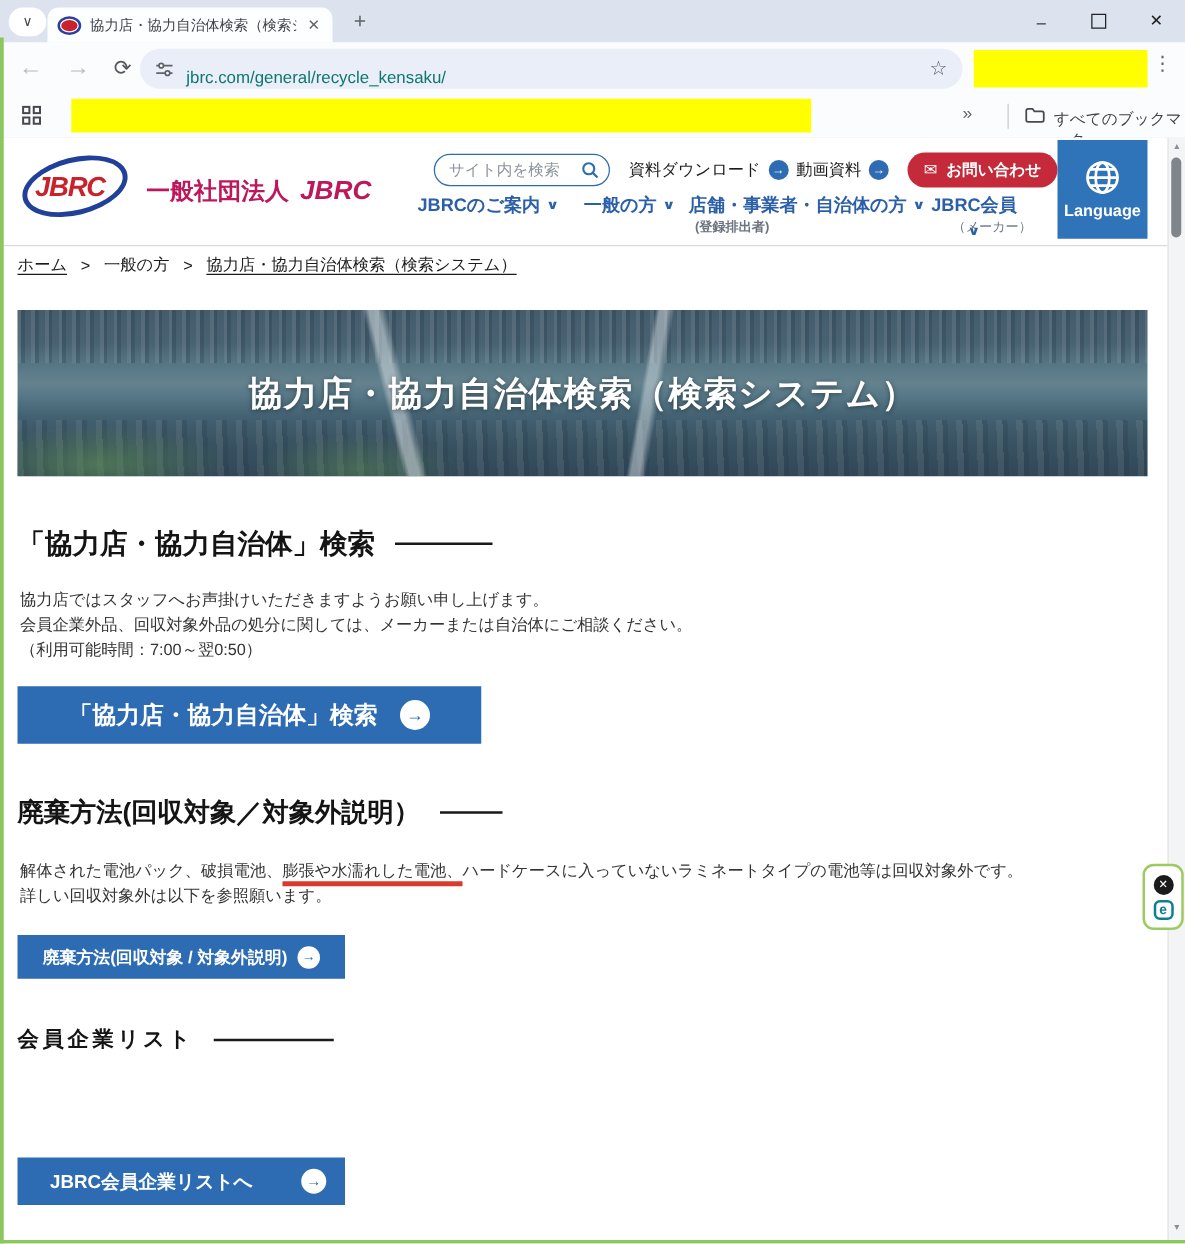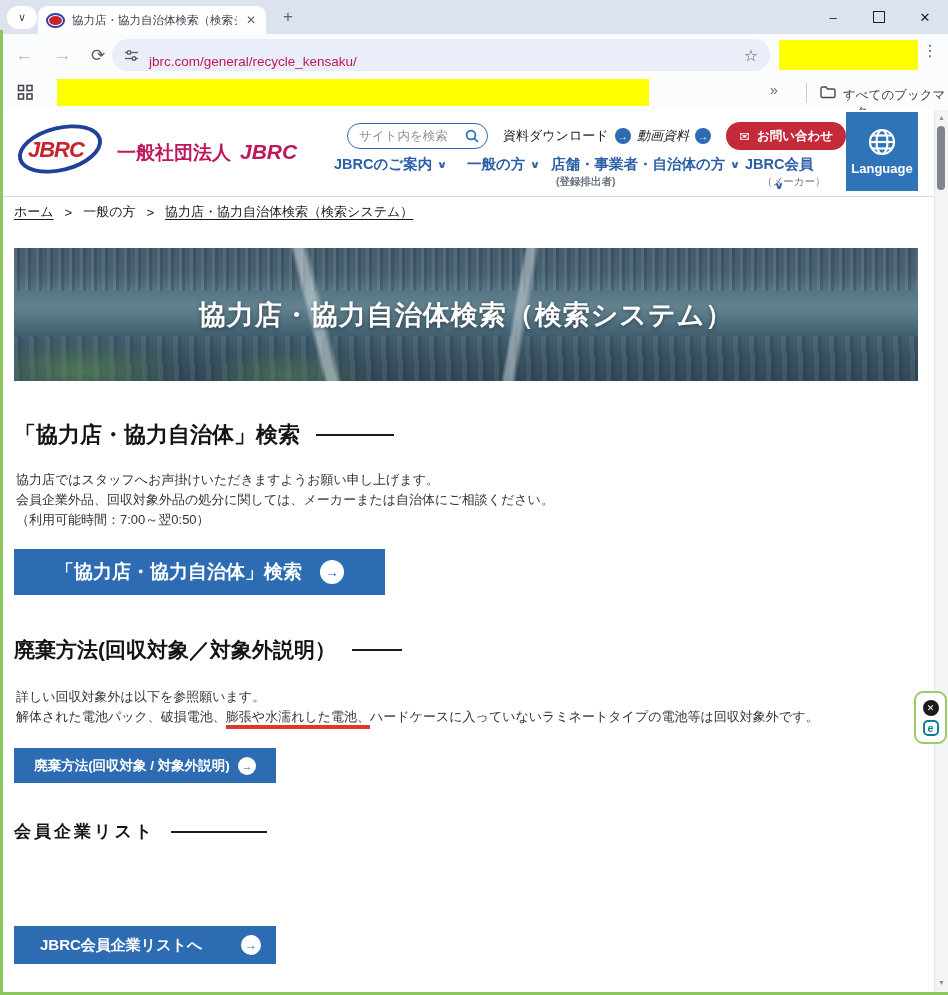--- a/index.html
+++ b/index.html
@@ -19,21 +19,21 @@
   .newtab{position:absolute;left:283px;top:7px;font-size:17px;color:#5f6368;}
   .wincontrols{position:absolute;right:0;top:0;height:34px;display:flex;}
   .winbtn{width:46px;height:34px;display:flex;align-items:center;justify-content:center;color:#202124;font-size:13px;}
   .maxbox{width:10px;height:10px;border:1.2px solid #202124;}
 
   .toolbar{position:absolute;left:0;top:34px;width:948px;height:42px;background:#fbfcfe;}
   .navicon{position:absolute;top:44px;font-size:19px;color:#b7bbc1;}
   .reload{color:#55595e;font-size:17px;}
   .omnibox{position:absolute;left:112px;top:39px;width:658px;height:32px;border-radius:16px;background:#e9eef8;
            display:flex;align-items:center;padding:0 12px;box-sizing:border-box;gap:10px;}
-  .urltext{flex:1;font-size:13.5px;color:#be185d;margin-top:13px;}
+  .urltext{flex:1;font-size:13.5px;color:#0f766e;margin-top:13px;}
   .star{font-size:16px;color:#5f6368;}
   .redact{position:absolute;background:#ffff00;}
   .menu-dots{position:absolute;left:920px;top:41px;width:20px;text-align:center;font-size:16px;color:#5f6368;letter-spacing:0;}
 
   .bookbar{position:absolute;left:0;top:76px;width:948px;height:34px;background:#fbfcfe;border-bottom:1px solid #e0e3e8;}
   .bb-overflow{position:absolute;left:770px;top:82px;font-size:14px;color:#5f6368;}
   .bb-div{position:absolute;left:806px;top:83px;width:1px;height:20px;background:#c8cbd0;}
   .bb-label{position:absolute;left:843px;top:87px;font-size:12.5px;color:#3f4349;}
 
   
@@ -196,21 +196,21 @@
     <input type="text" placeholder="サイト内を検索" style="">
     <svg width="14" height="14" viewBox="0 0 14 14">
       <circle cx="6" cy="6" r="4.4" fill="none" stroke="#2d6cb2" stroke-width="1.7"></circle>
       <line x1="9.3" y1="9.3" x2="13" y2="13" stroke="#2d6cb2" stroke-width="1.7"></line>
     </svg>
   </div>
   <div class="util" style="left:503px;text-align:center;">
     <span>資料ダウンロード</span>
     <span class="uarrow">→</span>
   </div>
-  <div class="util" style="left:637px;font-style:italic;">
+  <div class="util" style="left:637px;">
     <span>動画資料</span>
     <span class="uarrow">→</span>
   </div>
   <div class="contact">
     <span class="mail">✉</span>
     <span>お問い合わせ</span>
   </div>
   <div class="langbtn">
     <svg width="30" height="30" viewBox="0 0 30 30">
       <g stroke="#fff" stroke-width="2.2" fill="none">
@@ -267,24 +267,24 @@
   <div class="btn" id="btn1">
     <span>「協力店・協力自治体」検索</span>
     <span class="carrow">→</span>
   </div>
 
   <div class="h2row" style="top:636px;font-size:21px;">
     <span>廃棄方法(回収対象／対象外説明）</span>
     <span class="h2line" style="width:50px;"></span>
   </div>
   <div class="para" style="top:687px;">
-    <div>詳しい回収対象外は以下を参照願います。</div>
     <div>
       <span>解体された電池パック、破損電池、</span><span class="hl-red">膨張や水濡れした電池、</span><span>ハードケースに入っていないラミネートタイプの電池等は回収対象外です。</span>
     </div>
+    <div>詳しい回収対象外は以下を参照願います。</div>
   </div>
   <div class="btn" id="btn2">
     <span>廃棄方法(回収対象 / 対象外説明)</span>
     <span class="carrow">→</span>
   </div>
 
   <div class="h2row" style="top:820px;font-size:17px;letter-spacing:3px;">
     <span>会員企業リスト</span>
     <span class="h2line" style="width:96px;"></span>
   </div>

